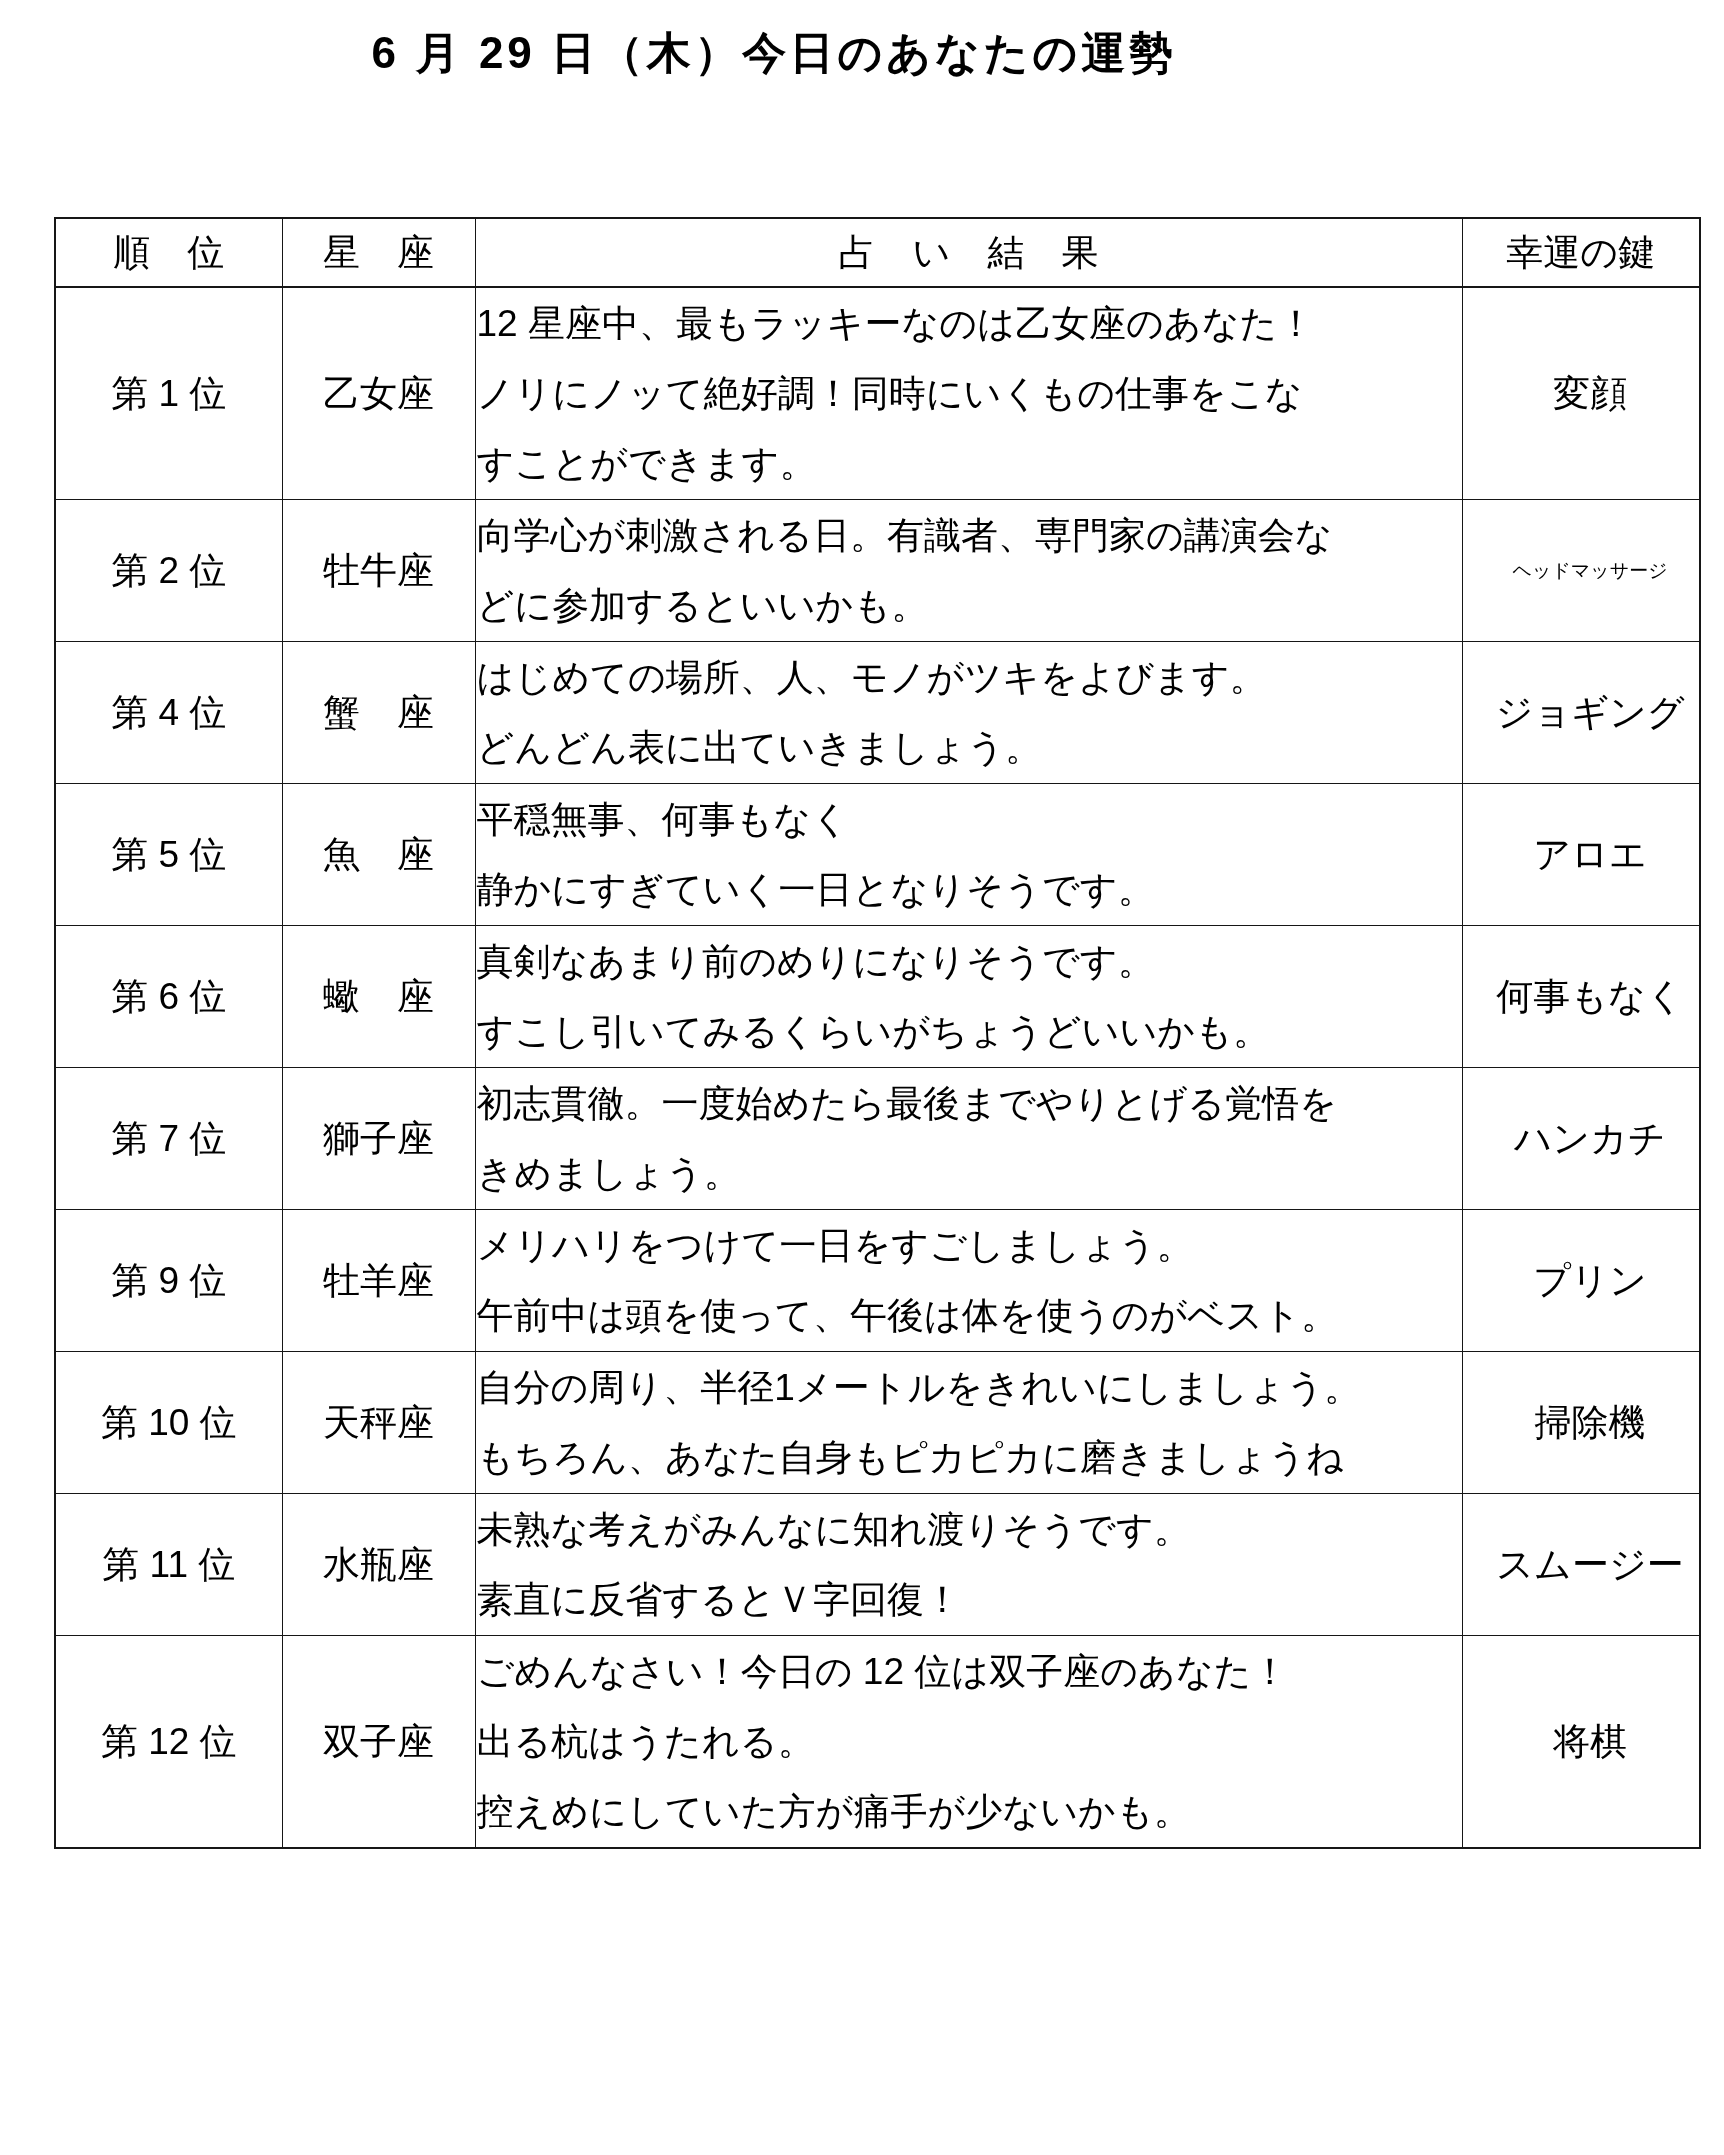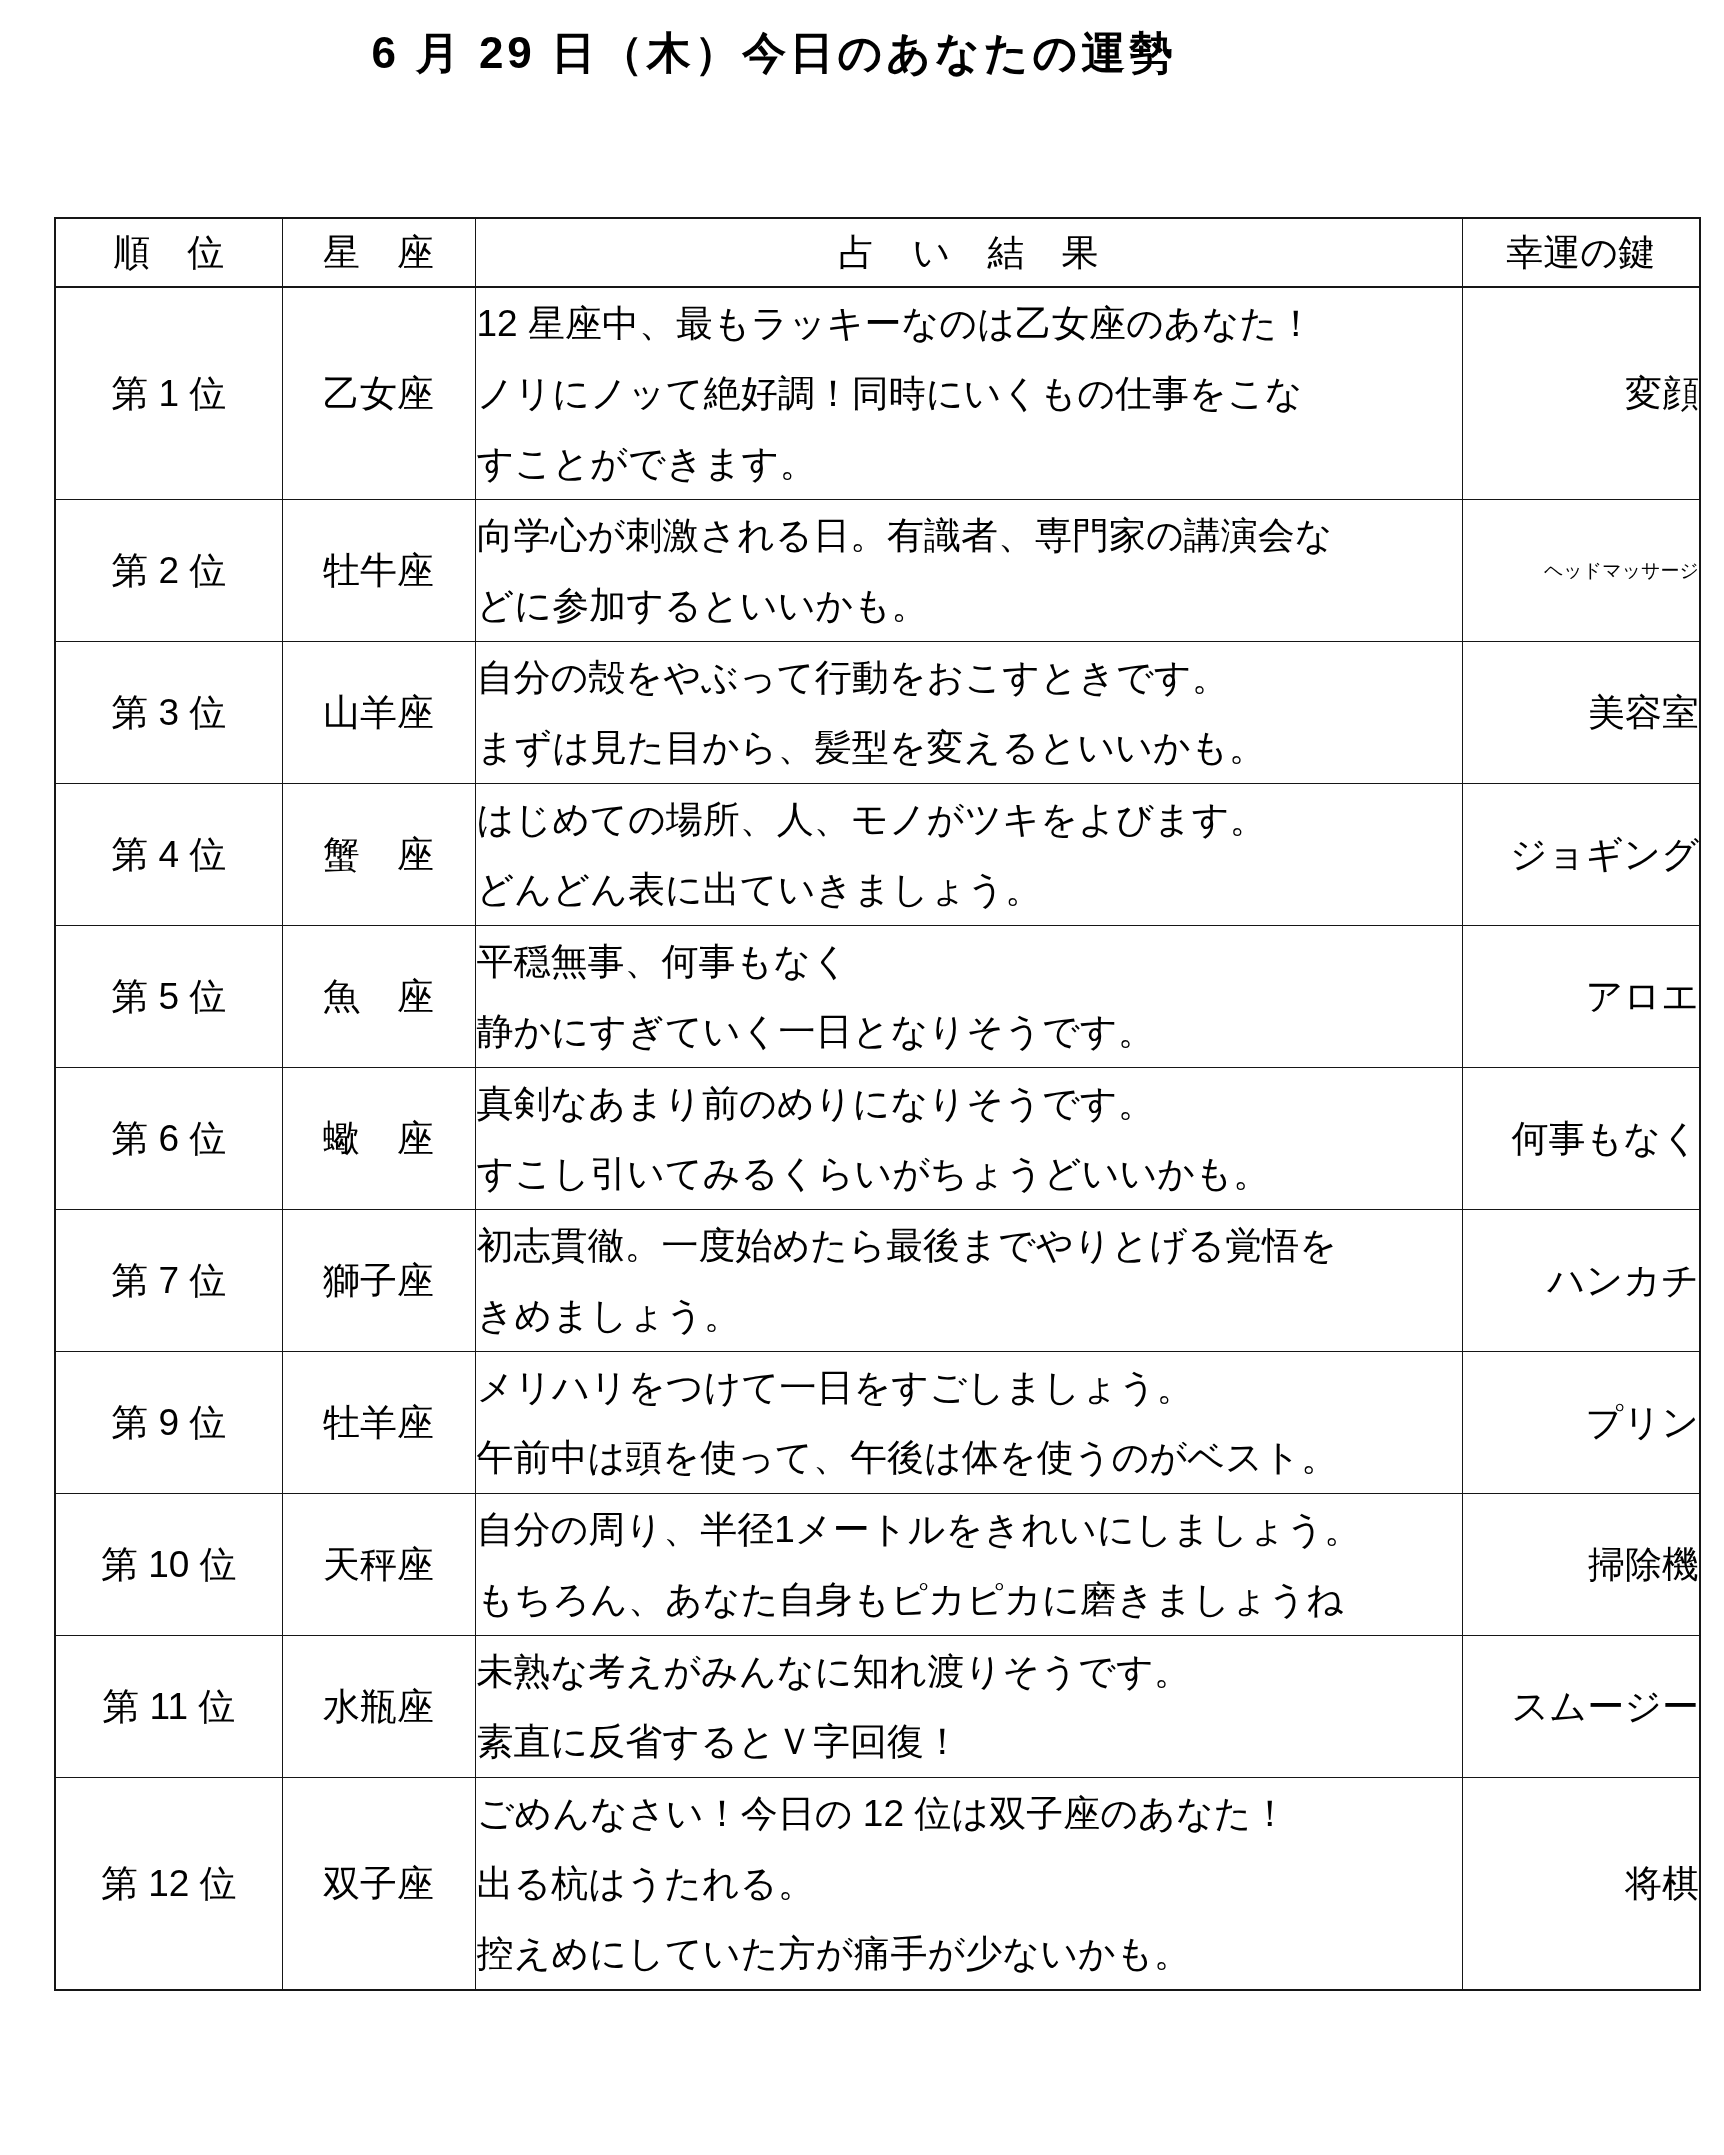--- a/index.html
+++ b/index.html
@@ -35,21 +35,21 @@
   tr.header td { height:67px; text-align:center; border-bottom-width:2.8px; }
   tr.r2 td { height:141px; }
   tr.r3 td { height:211px; }
   td.rank, td.sign { text-align:center; white-space:nowrap; }
   td.fortune {
     text-align:left;
     padding-left:1px; padding-right:3.7px;
     line-height:70px;
     white-space:pre-line;
   }
-  td.key { text-align:right; padding-left:18.6px; white-space:nowrap; }
+  td.key { text-align:center; padding-left:18.6px; white-space:nowrap; }
   td.key.small { font-size:19px; }
 </style>
 </head>
 <body>
 
 <div class="page-title">6 月 29 日（木）今日のあなたの運勢</div>
 
 <table class="fortune">
   <colgroup>
     <col class="c-rank">
@@ -71,27 +71,20 @@
 ノリにノッて絶好調！同時にいくもの仕事をこな
 すことができます。</td>
         <td class="key">変顔</td>
       </tr>
       <tr class="r2">
         <td class="rank">第 2 位</td>
         <td class="sign">牡牛座</td>
         <td class="fortune">向学心が刺激される日。有識者、専門家の講演会な
 どに参加するといいかも。</td>
         <td class="key small">ヘッドマッサージ</td>
-      </tr>
-      <tr class="r2">
-        <td class="rank">第 3 位</td>
-        <td class="sign">山羊座</td>
-        <td class="fortune">自分の殻をやぶって行動をおこすときです。
-まずは見た目から、髪型を変えるといいかも。</td>
-        <td class="key">美容室</td>
       </tr>
       <tr class="r2">
         <td class="rank">第 4 位</td>
         <td class="sign">蟹　座</td>
         <td class="fortune">はじめての場所、人、モノがツキをよびます。
 どんどん表に出ていきましょう。</td>
         <td class="key">ジョギング</td>
       </tr>
       <tr class="r2">
         <td class="rank">第 5 位</td>

